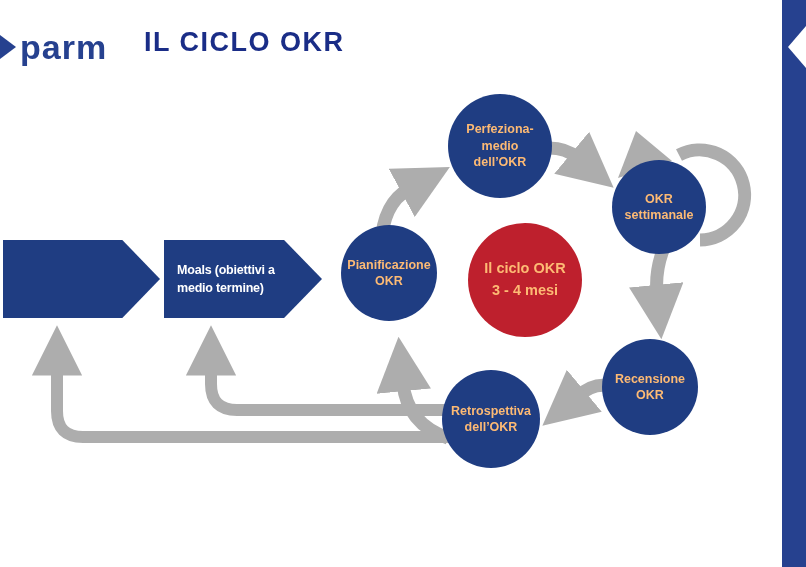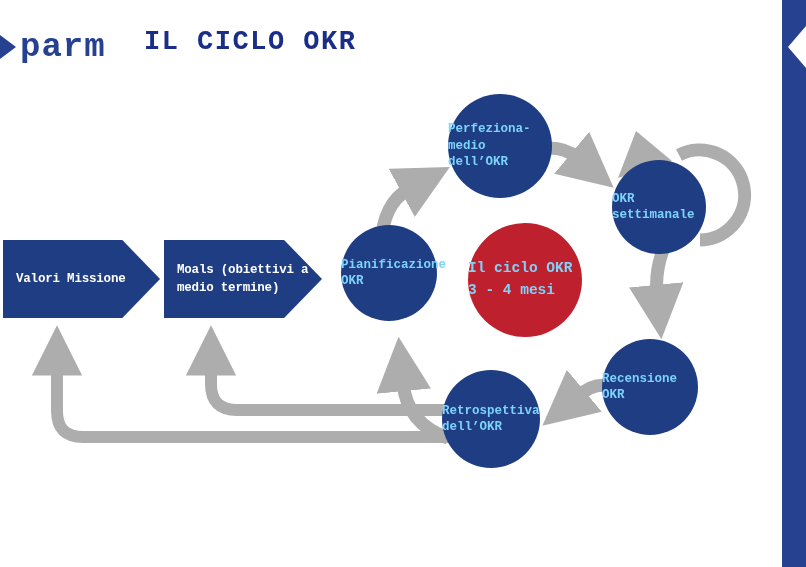--- a/index.html
+++ b/index.html
@@ -1,18 +1,18 @@
 <!DOCTYPE html>
 <html style="--node-blue: #1f3d82; --accent-red: #be202d; --arrow-gray: #adadad; --brand-blue: #26418f; --title-blue: #1a2d87; --bar-blue: #26418f;"><head>
 <meta charset="utf-8">
 <style>
   html,body { margin:0; padding:0; background:#fff; }
   .slide {
     position:relative; width:806px; height:567px; background:#ffffff;
-    overflow:hidden; font-family:Liberation Mono, monospace;
+    overflow:hidden; font-family:Liberation Sans, sans-serif;
   }
 
   
   .logo { position:absolute; left:0px; top:27px; display:flex; align-items:center; height:40px; }
   .logo-tri { display:block; }
   .logo-text {
     margin-left:4px; font-size:34px; font-weight:bold; letter-spacing:1px;
     color:var(--brand-blue,#26418f); line-height:1;
   }
   .title {
@@ -36,23 +36,23 @@
     padding-left:13px; padding-right:30px;
     clip-path:polygon(0 0, 76% 0, 100% 50%, 76% 100%, 0 100%);
   }
   .banner span { white-space:nowrap; }
   #banner-valori { left:3px;  width:157px; }
   #banner-moals  { left:164px; width:158px; }
 
   
   .node {
     position:absolute; border-radius:50%;
-    background:var(--node-blue,#1f3d82); color:#7dd3fc; font-weight:bold;
+    background:var(--node-blue,#1f3d82); color:#fdba74; font-weight:bold;
     font-size:12.5px; line-height:1.32; text-align:center;
-    display:flex; flex-direction:column; align-items:flex-start; justify-content:center;
+    display:flex; flex-direction:column; align-items:center; justify-content:center;
   }
   .node span { white-space:nowrap; }
   #node-perfezionamento { left:448px; top:94px;  width:104px; height:104px; }
   #node-okr-settimanale { left:612px; top:160px; width:94px;  height:94px; }
   #node-pianificazione  { left:341px; top:225px; width:96px;  height:96px; }
   #node-recensione      { left:602px; top:339px; width:96px;  height:96px; }
   #node-retrospettiva   { left:442px; top:370px; width:98px;  height:98px; }
   #node-center {
     left:468px; top:223px; width:114px; height:114px;
     background:var(--accent-red,#be202d); font-size:14.5px; line-height:1.5;
@@ -86,21 +86,20 @@
 
   <div class="logo">
     <svg class="logo-tri" width="16" height="24" viewBox="0 0 16 24">
       <polygon points="0,0 16,12 0,24" fill="#26418f"></polygon>
     </svg>
     <span class="logo-text">parm</span>
   </div>
   <h1 class="title">IL CICLO OKR</h1>
 
   <div class="banner" id="banner-valori">
-    <span>Valori Missione</span>
   </div>
   <div class="banner" id="banner-moals">
     <span>Moals (obiettivi a</span>
     <span>medio termine)</span>
   </div>
 
   <div class="node" id="node-perfezionamento">
     <span>Perfeziona-</span>
     <span>medio</span>
     <span>dell’OKR</span>

